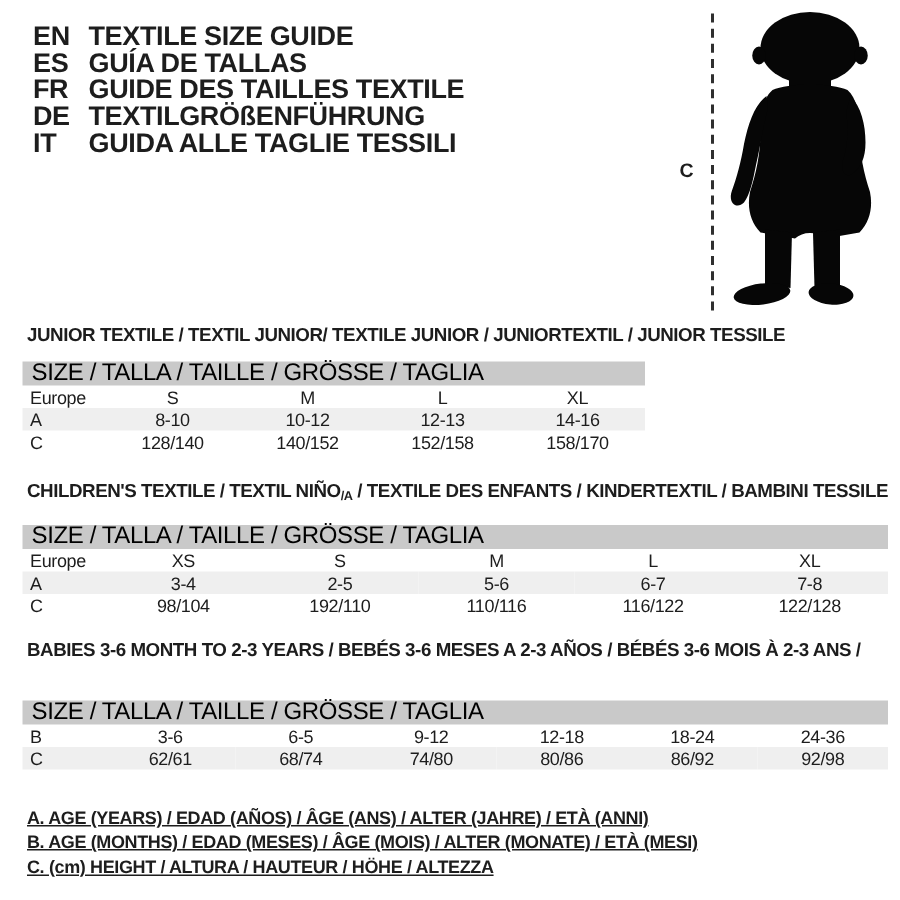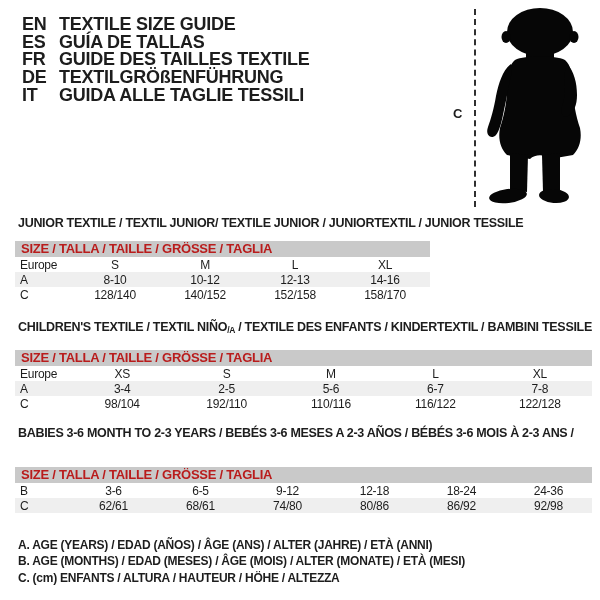--- a/index.html
+++ b/index.html
@@ -20,39 +20,39 @@
   .measure-line{left:474px;top:9px;height:198px;width:0;border-left:2px dashed #2f2f2f;}
   .measure-label{left:453px;top:106px;font-weight:bold;font-size:13px;}
   .baby-svg{left:480px;top:6px;}
 
   
   .sec-title{font-weight:bold;font-size:12.5px;letter-spacing:-0.3px;white-space:nowrap;}
   .sub{font-size:8.5px;vertical-align:-2px;}
 
   
   .tbl-wrap{left:15px;}
-  .size-bar{background:#c9c9c9;height:16px;line-height:16px;font-size:13px;
-            padding-left:6px;color:#b91c1c;font-weight:700;}
+  .size-bar{background:#c9c9c9;height:16px;line-height:16px;font-size:16px;
+            padding-left:6px;color:#000000;font-weight:400;}
   table{border-collapse:collapse;table-layout:fixed;width:100%;}
   td{height:15px;padding:0;font-size:12px;text-align:center;white-space:nowrap;
      font-weight:400;color:#1d1d1d;}
   td.lbl{text-align:left;padding-left:5px;}
   tr.alt{background:#efefef;}
 
   .w-junior{width:415px;top:241px;}
   .w-full{width:577px;}
   .children-tbl{top:350px;}
   .babies-tbl{top:467px;}
 
   .t-junior{top:216px;left:18px;text-align:right;}
   .t-children{top:320px;left:18px;}
   .t-babies{top:425px;left:18px;line-height:17px;}
 
   
-  .footnotes{left:18px;top:537px;font-weight:bold;font-size:12px;line-height:16.3px;white-space:nowrap;}
+  .footnotes{left:18px;top:537px;font-weight:bold;font-size:12px;line-height:16.3px;white-space:nowrap;text-decoration:underline;}
 </style>
 </head>
 <body>
 
 <div class="abs lang-block">
   <div class="lang-row">
     <span class="lang-code">EN</span>
     <span>TEXTILE SIZE GUIDE</span>
   </div>
   <div class="lang-row">
@@ -194,27 +194,27 @@
       <td>3-6</td>
       <td>6-5</td>
       <td>9-12</td>
       <td>12-18</td>
       <td>18-24</td>
       <td>24-36</td>
     </tr>
     <tr class="alt">
       <td class="lbl">C</td>
       <td>62/61</td>
-      <td>68/61</td>
+      <td>68/74</td>
       <td>74/80</td>
       <td>80/86</td>
       <td>86/92</td>
       <td>92/98</td>
     </tr>
   </tbody>
     </table>
 </div>
 
 <div class="abs footnotes">
   <div>A. AGE (YEARS) / EDAD (AÑOS) / ÂGE (ANS) / ALTER (JAHRE) / ETÀ (ANNI)</div>
   <div>B. AGE (MONTHS) / EDAD (MESES) / ÂGE (MOIS) / ALTER (MONATE) / ETÀ (MESI)</div>
-  <div>C. (cm) ENFANTS / ALTURA / HAUTEUR / HÖHE / ALTEZZA</div>
+  <div>C. (cm) HEIGHT / ALTURA / HAUTEUR / HÖHE / ALTEZZA</div>
 </div>
 
 </body></html>

